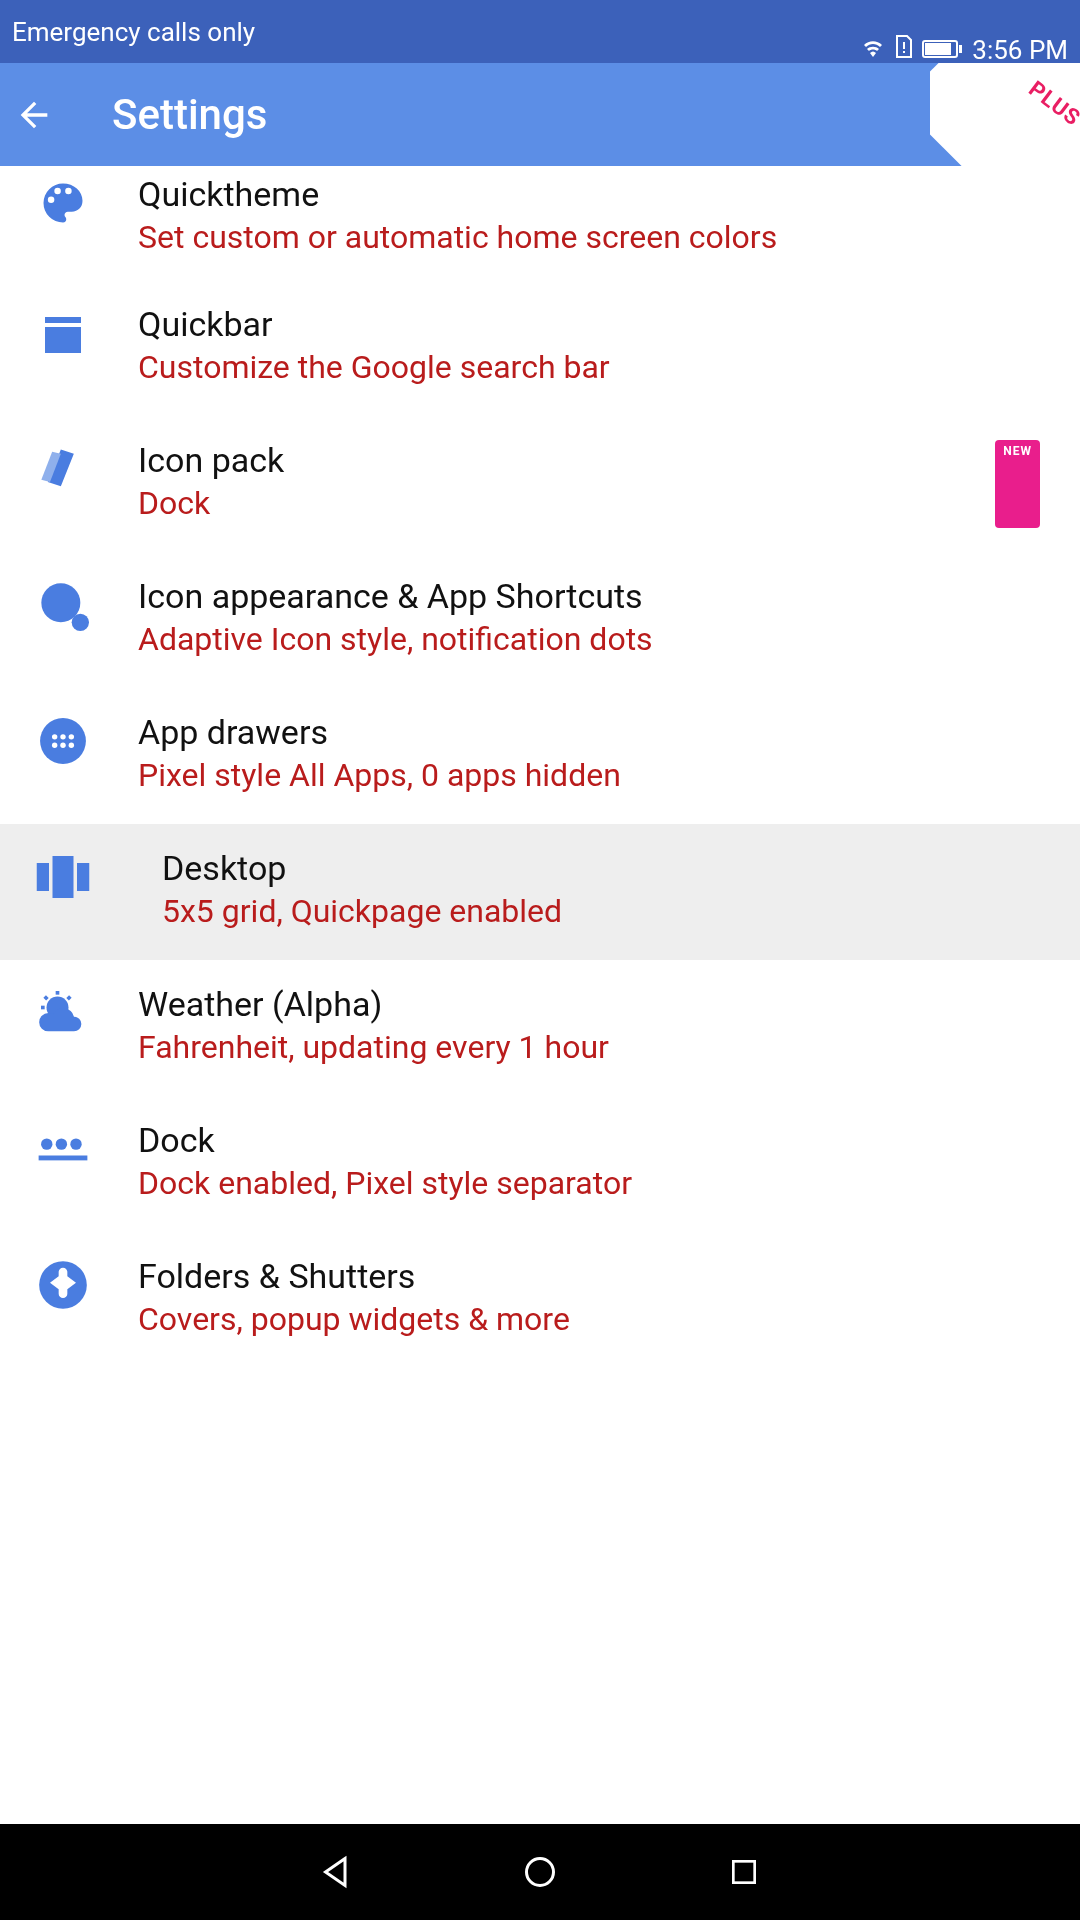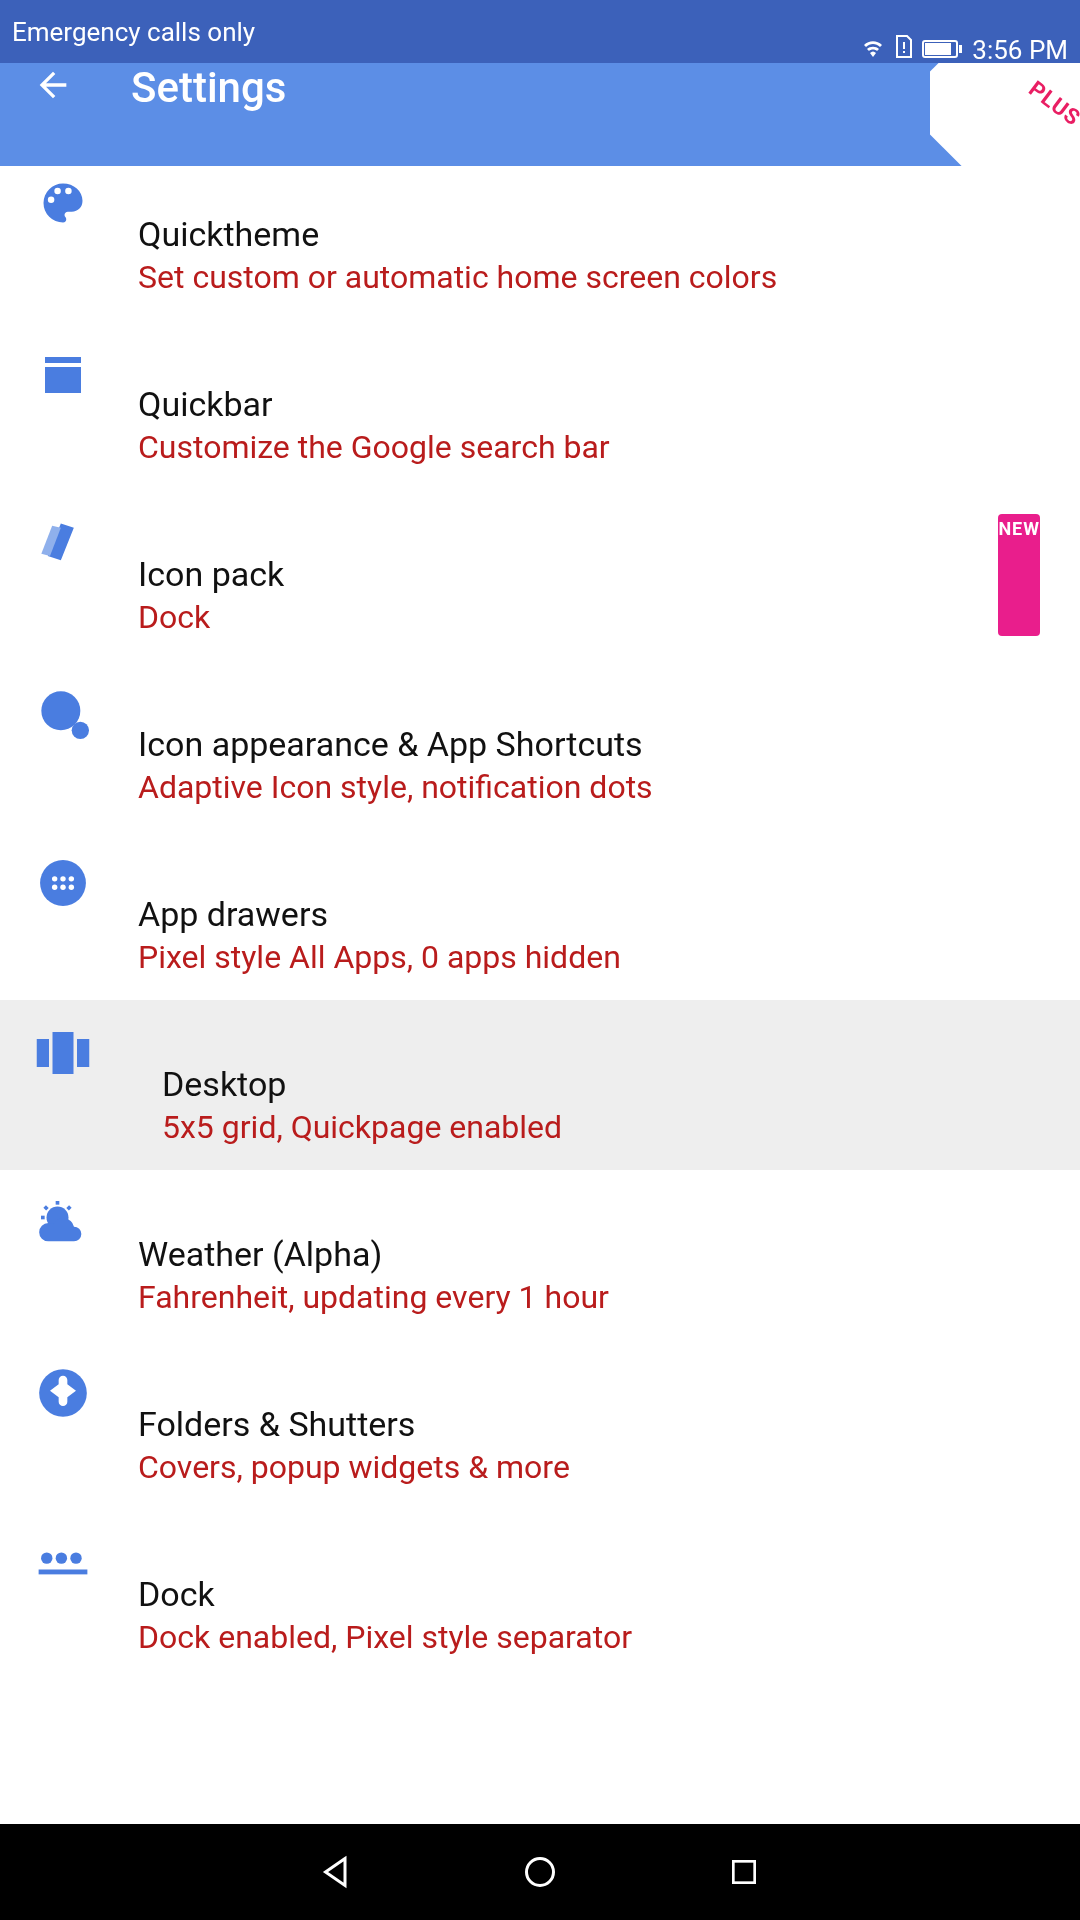--- a/index.html
+++ b/index.html
@@ -20,22 +20,22 @@
     justify-content: space-between;
     padding: 0 12px;
     font-size: 26px;
   }
   .status-left { font-weight: 400; }
   .status-right { display: flex; align-items: center; gap: 8px; margin-top: 36px; }
   .app-bar {
     height: 103px;
     background: #5c8ee6;
     display: flex;
-    align-items: flex-start;
-    padding-left: 31px;
+    align-items: center;
+    padding-left: 12px;
     position: relative;
   }
   .back-arrow {
     width: 44px;
     height: 44px;
     display: flex;
     align-items: center;
     justify-content: center;
     margin-right: 56px;
   }
@@ -85,38 +85,38 @@
   .list-item.pressed { background: #eeeeee; gap: 24px; }
   .icon-slot {
     width: 58px;
     height: 58px;
     flex: 0 0 58px;
     display: flex;
     align-items: center;
     justify-content: center;
     margin-right: 46px;
   }
-  .text-slot { flex: 1; margin-top: 40px; }
+  .text-slot { flex: 1; }
   .item-title {
     font-size: 34px;
     color: #111111;
     font-weight: 400;
     margin-bottom: 4px;
   }
   .item-subtitle {
     font-size: 32px;
     color: #b91c1c;
     font-weight: 400;
   }
   .badge-new {
     background: #e91e8c;
     color: #ffffff;
-    font-size: 18px;
+    font-size: 12px;
     font-weight: 700;
-    padding: 4px 0;
+    padding: 4px 8px;
     border-radius: 4px;
     letter-spacing: 1px;
   }
   .nav-bar {
     position: absolute;
     bottom: 0;
     left: 0;
     right: 0;
     height: 96px;
     background: #000000;
@@ -279,46 +279,46 @@
         </svg>
     </div>
     <div class="text-slot">
       <div class="item-title">Weather (Alpha)</div>
       <div class="item-subtitle">Fahrenheit, updating every 1 hour</div>
     </div>
   </div>
 
   <div class="list-item">
     <div class="icon-slot">
-      <svg width="52" height="52" viewBox="0 0 24 24">
-          <circle class="blue-icon" cx="12" cy="12" r="11"></circle>
-          <path fill="#ffffff" d="M12 4a2 2 0 012 2v2l4 3-4 3v2a2 2 0 11-4 0v-2l-4-3 4-3V6a2 2 0 012-2z"></path>
-        </svg>
-    </div>
-    <div class="text-slot">
-      <div class="item-title">Folders &amp; Shutters</div>
-      <div class="item-subtitle">Covers, popup widgets &amp; more</div>
-    </div>
-  </div>
-
-  <div class="list-item">
-    <div class="icon-slot">
       <svg width="50" height="26" viewBox="0 0 30 16">
           <circle class="blue-icon" cx="5" cy="5" r="3.5"></circle>
           <circle class="blue-icon" cx="14" cy="5" r="3.5"></circle>
           <circle class="blue-icon" cx="23" cy="5" r="3.5"></circle>
           <rect class="blue-icon" x="0" y="12" width="30" height="3"></rect>
         </svg>
     </div>
     <div class="text-slot">
       <div class="item-title">Dock</div>
       <div class="item-subtitle">Dock enabled, Pixel style separator</div>
     </div>
   </div>
 
+  <div class="list-item">
+    <div class="icon-slot">
+      <svg width="52" height="52" viewBox="0 0 24 24">
+          <circle class="blue-icon" cx="12" cy="12" r="11"></circle>
+          <path fill="#ffffff" d="M12 4a2 2 0 012 2v2l4 3-4 3v2a2 2 0 11-4 0v-2l-4-3 4-3V6a2 2 0 012-2z"></path>
+        </svg>
+    </div>
+    <div class="text-slot">
+      <div class="item-title">Folders &amp; Shutters</div>
+      <div class="item-subtitle">Covers, popup widgets &amp; more</div>
+    </div>
+  </div>
+
 </div>
 
 <div class="nav-bar">
   <div class="nav-btn">
     <svg width="36" height="36" viewBox="0 0 24 24">
         <path class="white-stroke" stroke-width="2" d="M18 3L5 12l13 9z"></path>
       </svg>
   </div>
   <div class="nav-btn">
     <svg width="36" height="36" viewBox="0 0 24 24">

